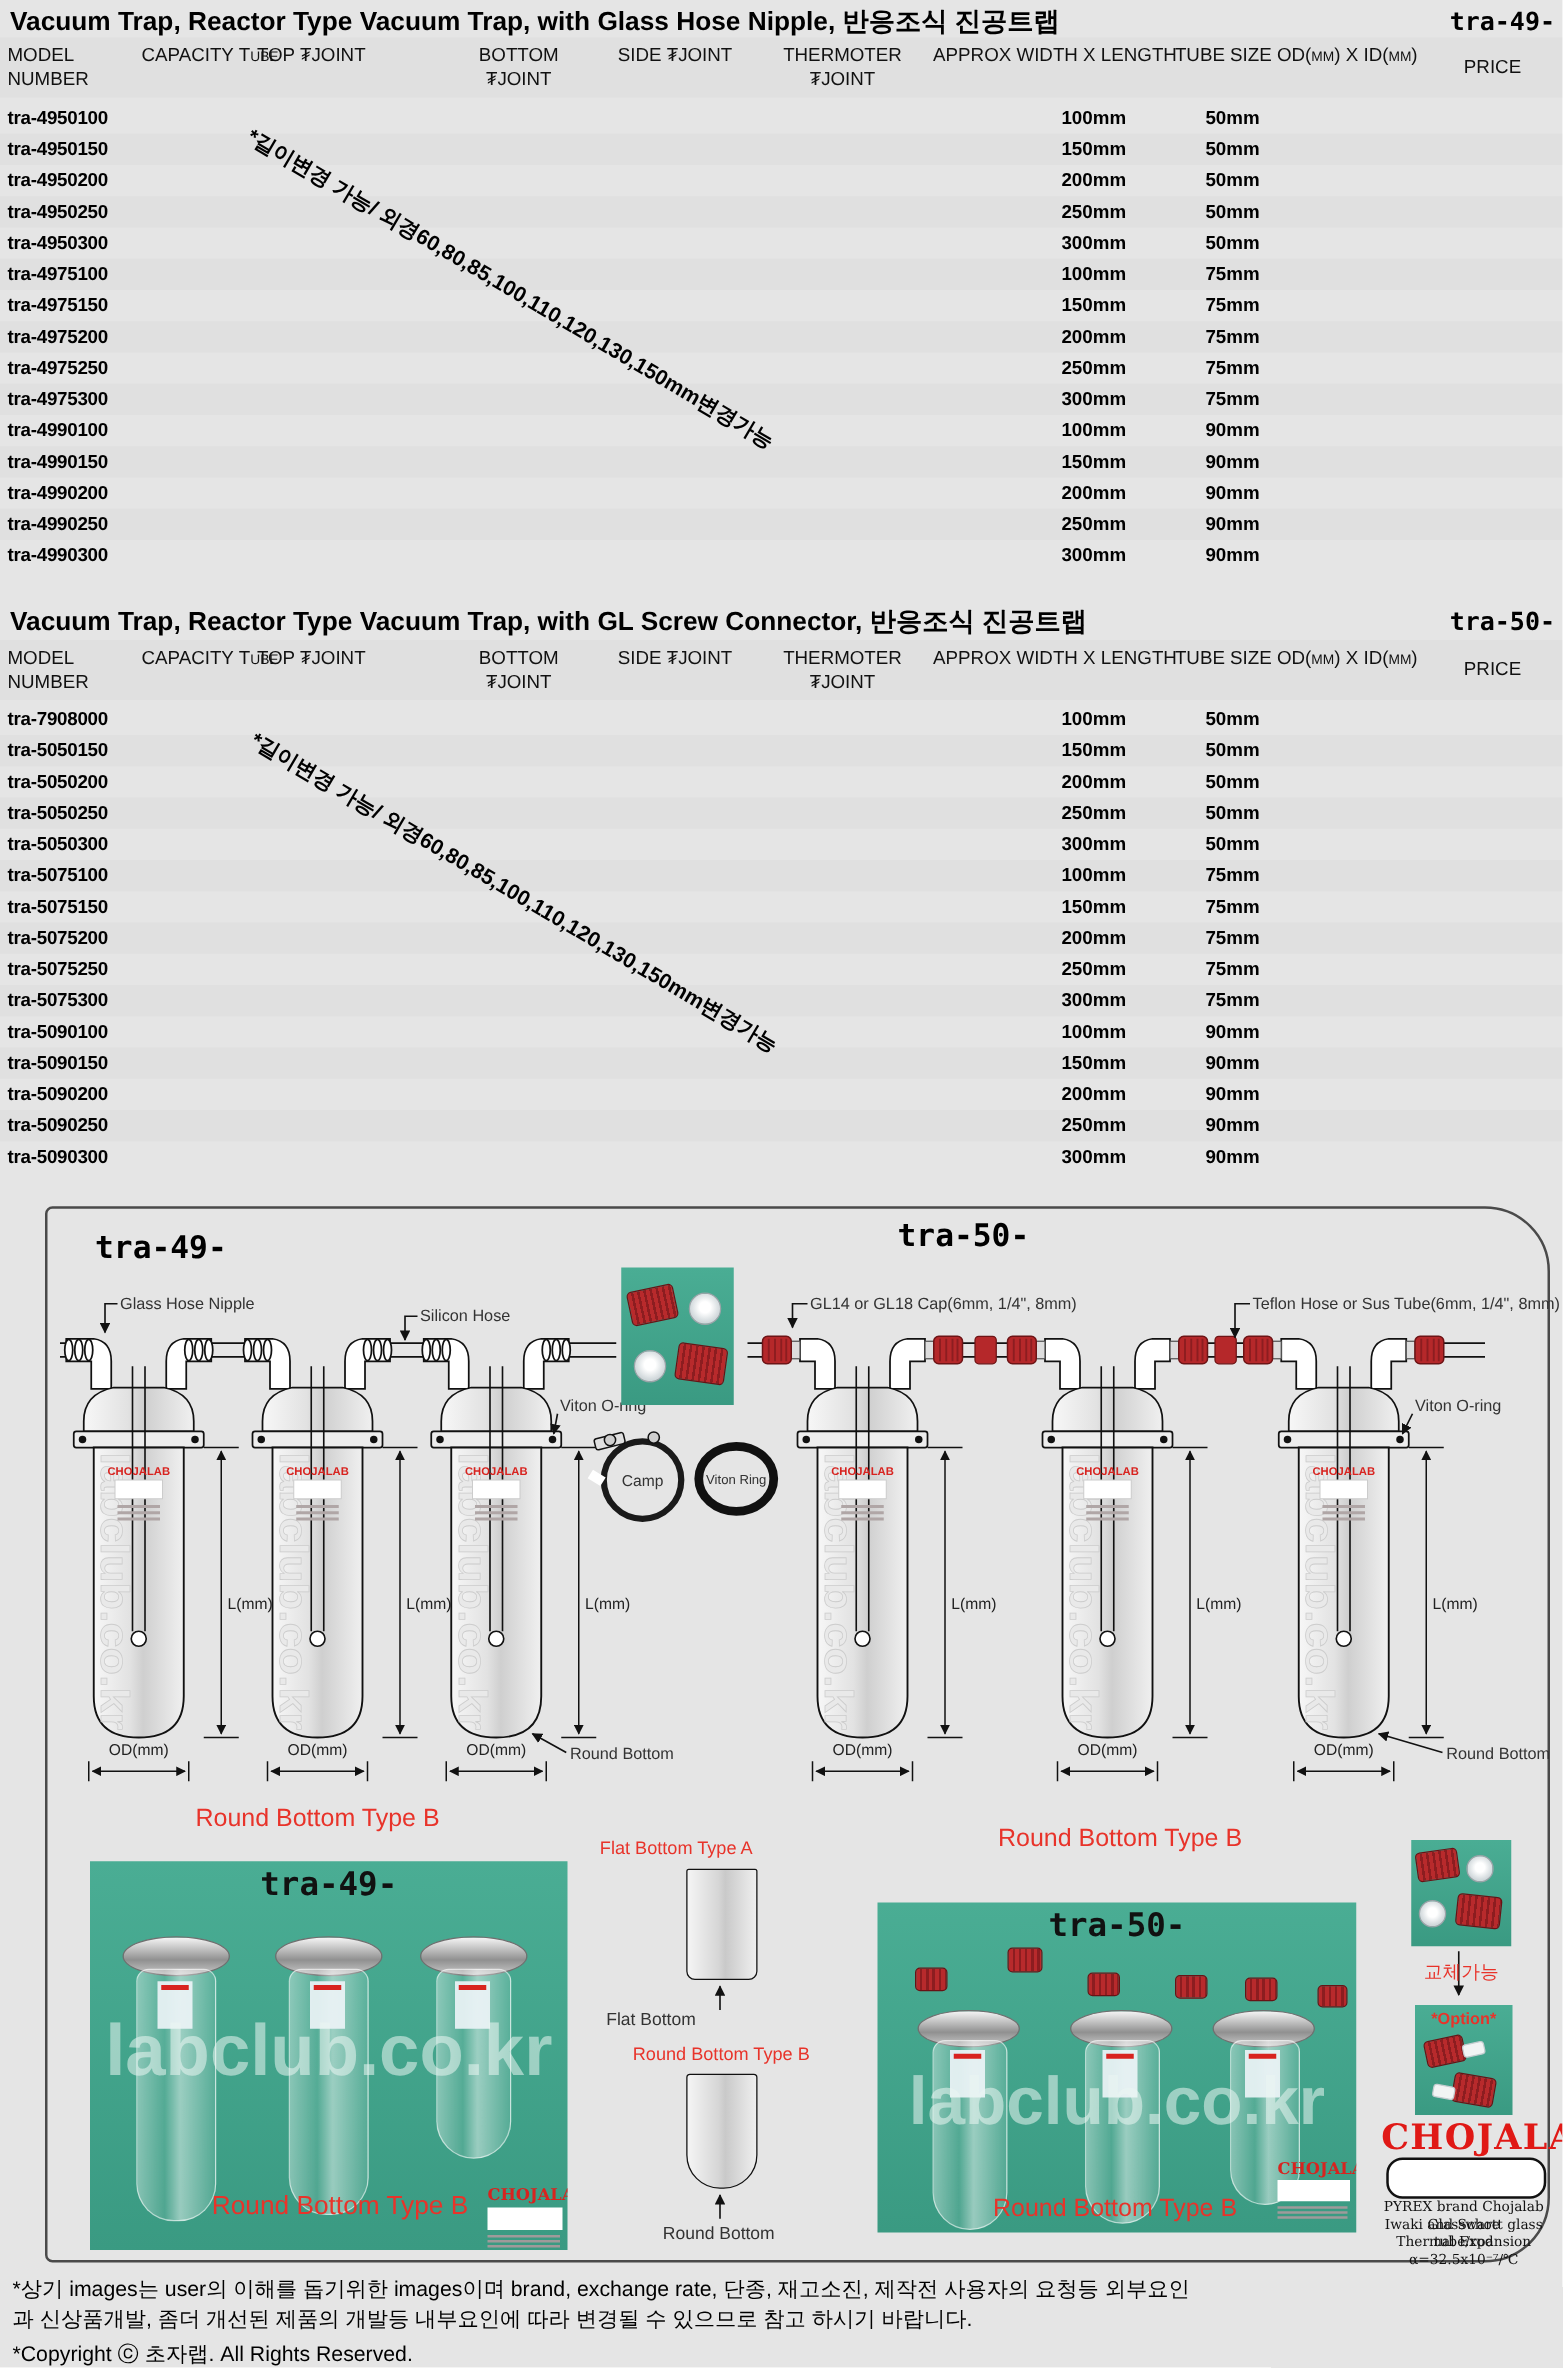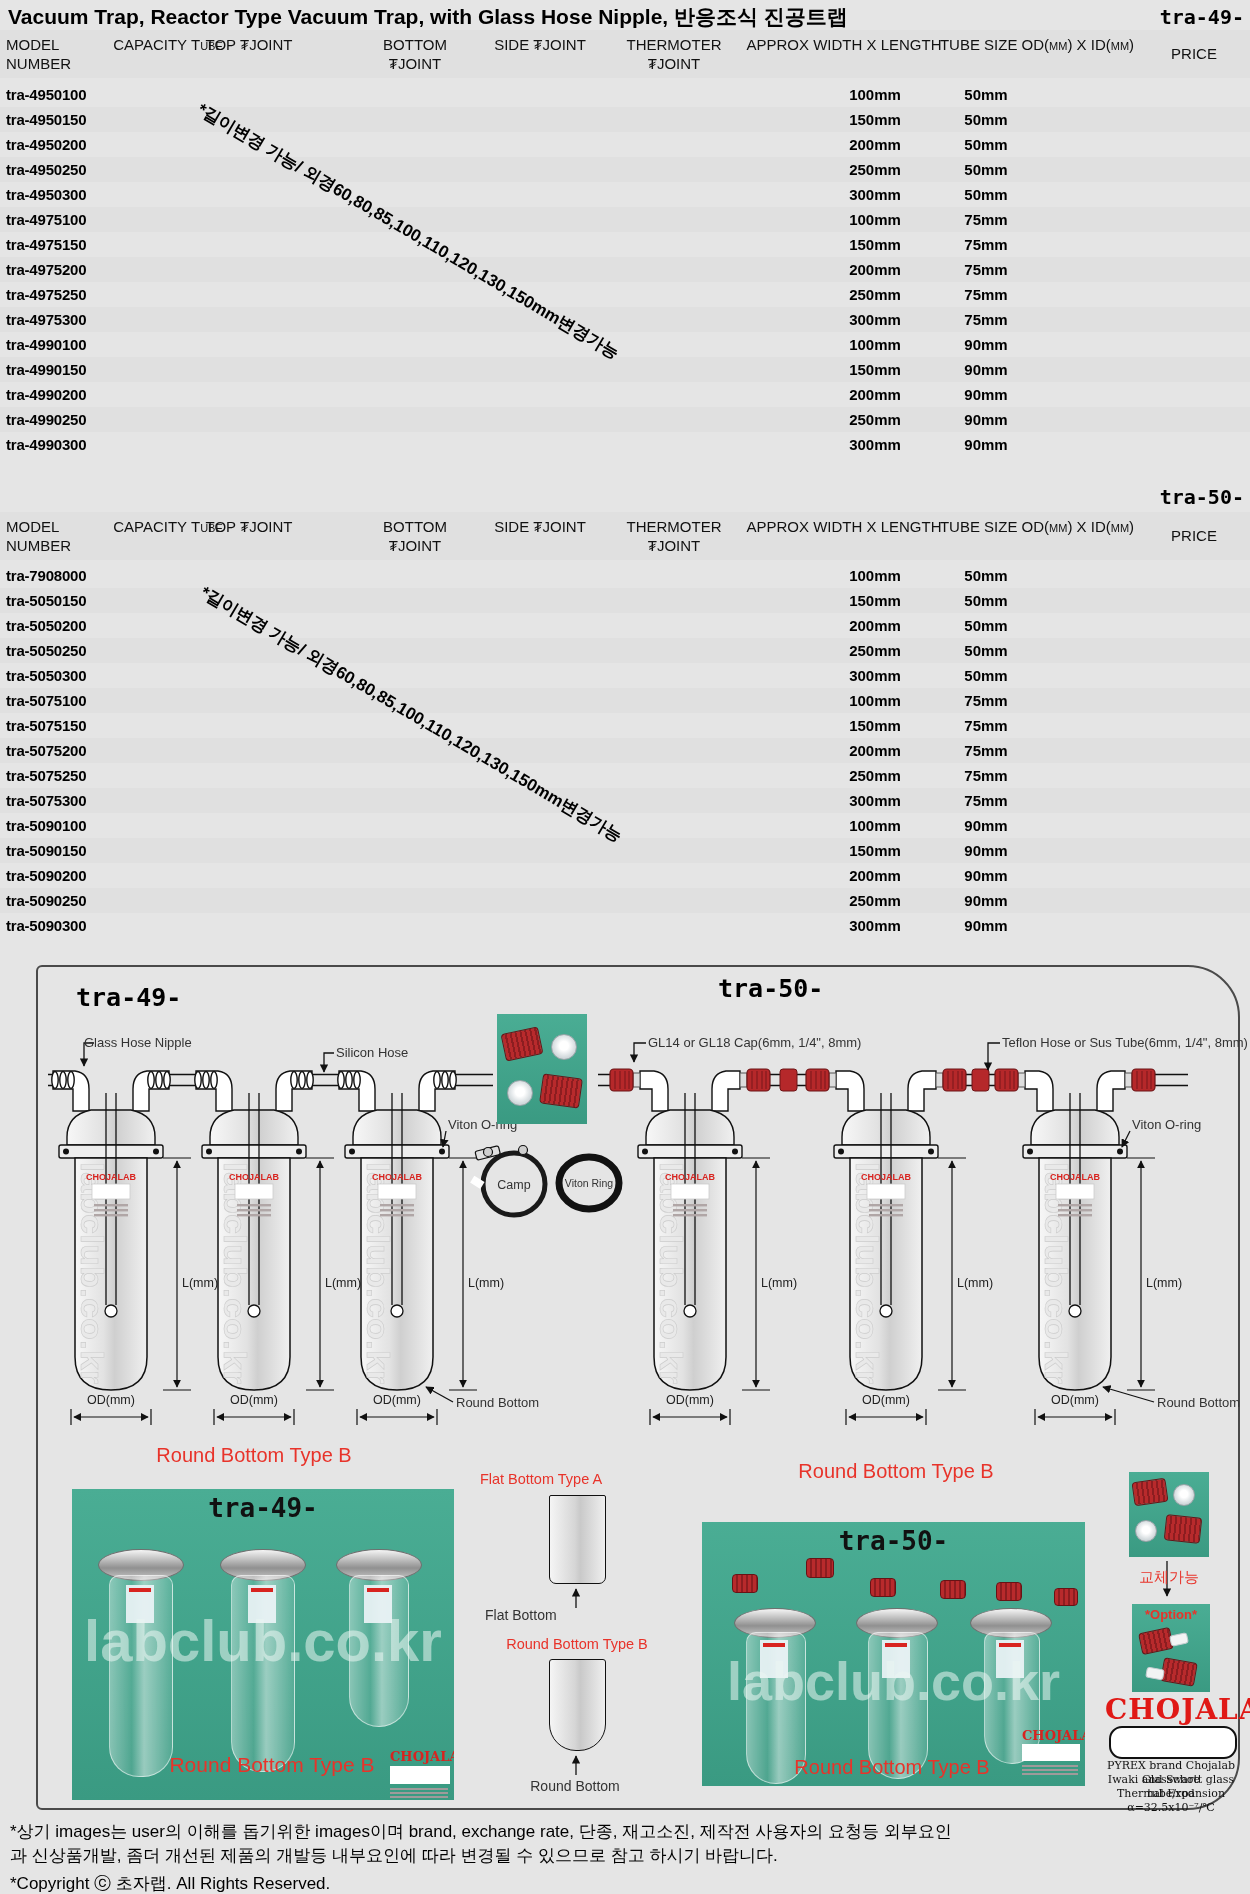--- a/index.html
+++ b/index.html
@@ -174,20 +174,21 @@
         <span class="c-tube">90mm</span>
       </div>
       <div class="trow">
         <span class="c-model">tra-4990300</span>
         <span class="c-width">300mm</span>
         <span class="c-tube">90mm</span>
       </div>
     </div>
   <div class="note" style="left:205px;top:98px">*길이변경 가능/ 외경60,80,85,100,110,120,130,150mm변경가능</div>
 
+  <div class="sec-title" style="top:483px">Vacuum Trap, Reactor Type Vacuum Trap, with GL Screw Connector, 반응조식 진공트랩</div>
   <div class="sec-code" style="top:485px">tra-50-</div>
 
   <div class="thead" style="top:512px">
     <div class="hcol" style="left:6px;width:120px;text-align:left">
       <span>MODEL</span>
       <span class="l2">NUMBER</span>
     </div>
     <div class="hcol" style="left:108px;width:120px">
       <span>CAPACITY</span>
       <span class="l2 sc">Tube</span>
@@ -411,21 +412,21 @@
 
       <g>
         <ellipse cx="551" cy="216" rx="30" ry="26" fill="none" stroke="#111" stroke-width="7"></ellipse>
         <text x="551" y="220" text-anchor="middle" font-size="10.5" fill="#333" font-family="Liberation Sans, sans-serif">Viton Ring</text>
       </g>
     </svg>
 
     <div class="fig-code" style="left:38px;top:16px">tra-49-</div>
     <div class="fig-code" style="left:680px;top:7px">tra-50-</div>
 
-    <div class="fig-label" style="left:46px;top:68px">Glass Hose Nipple</div>
+    <div class="fig-label" style="left:58px;top:68px">Glass Hose Nipple</div>
     <div class="fig-label" style="left:298px;top:78px">Silicon Hose</div>
     <div class="fig-label" style="left:410px;top:150px">Viton O-ring</div>
     <div class="fig-label" style="left:610px;top:68px">GL14 or GL18 Cap(6mm, 1/4", 8mm)</div>
     <div class="fig-label" style="left:964px;top:68px">Teflon Hose or Sus Tube(6mm, 1/4", 8mm)</div>
     <div class="fig-label" style="left:1094px;top:150px">Viton O-ring</div>
     <div class="fig-label" style="left:418px;top:428px">Round Bottom</div>
     <div class="fig-label" style="left:1119px;top:428px">Round Bottom</div>
 
     <div class="red-label" style="left:96px;width:240px;top:477px;font-size:20px">Round Bottom Type B</div>
     <div class="red-label" style="left:738px;width:240px;top:493px;font-size:20px">Round Bottom Type B</div>

